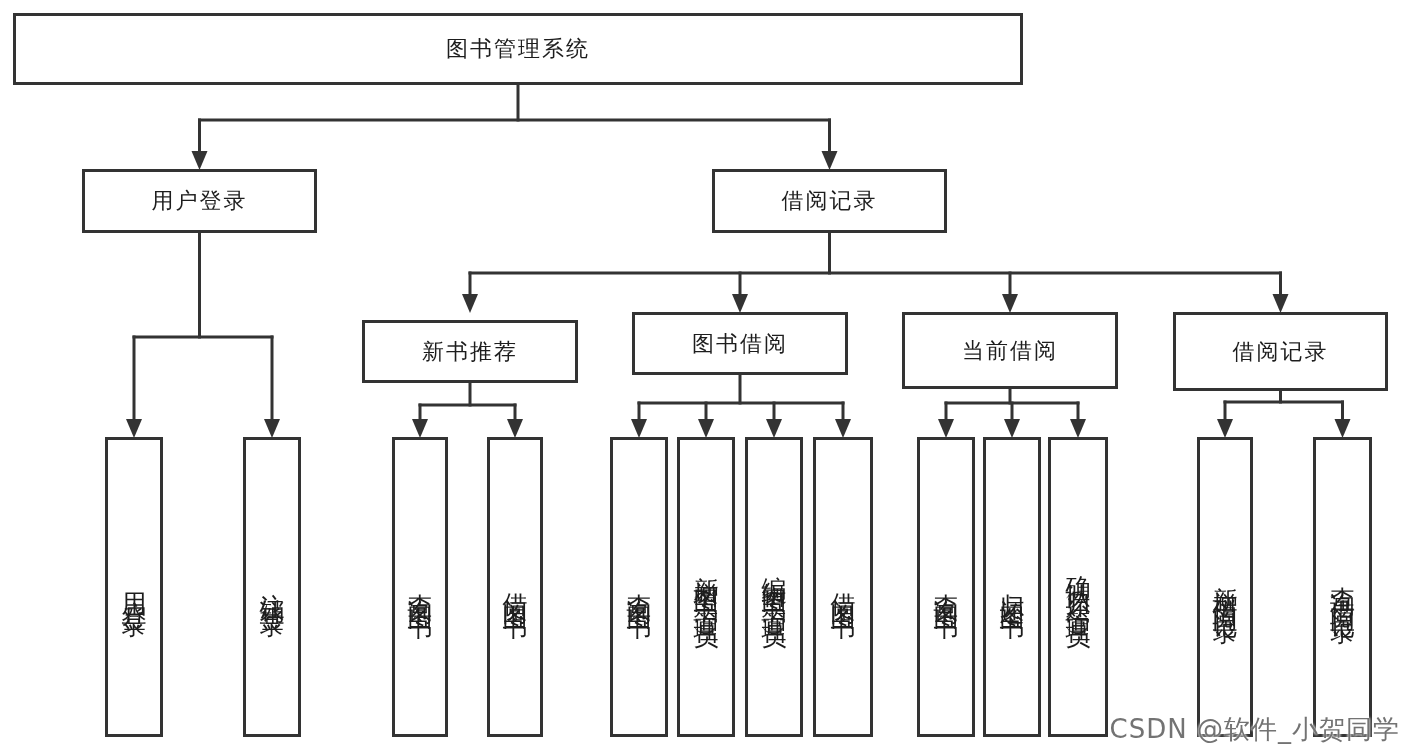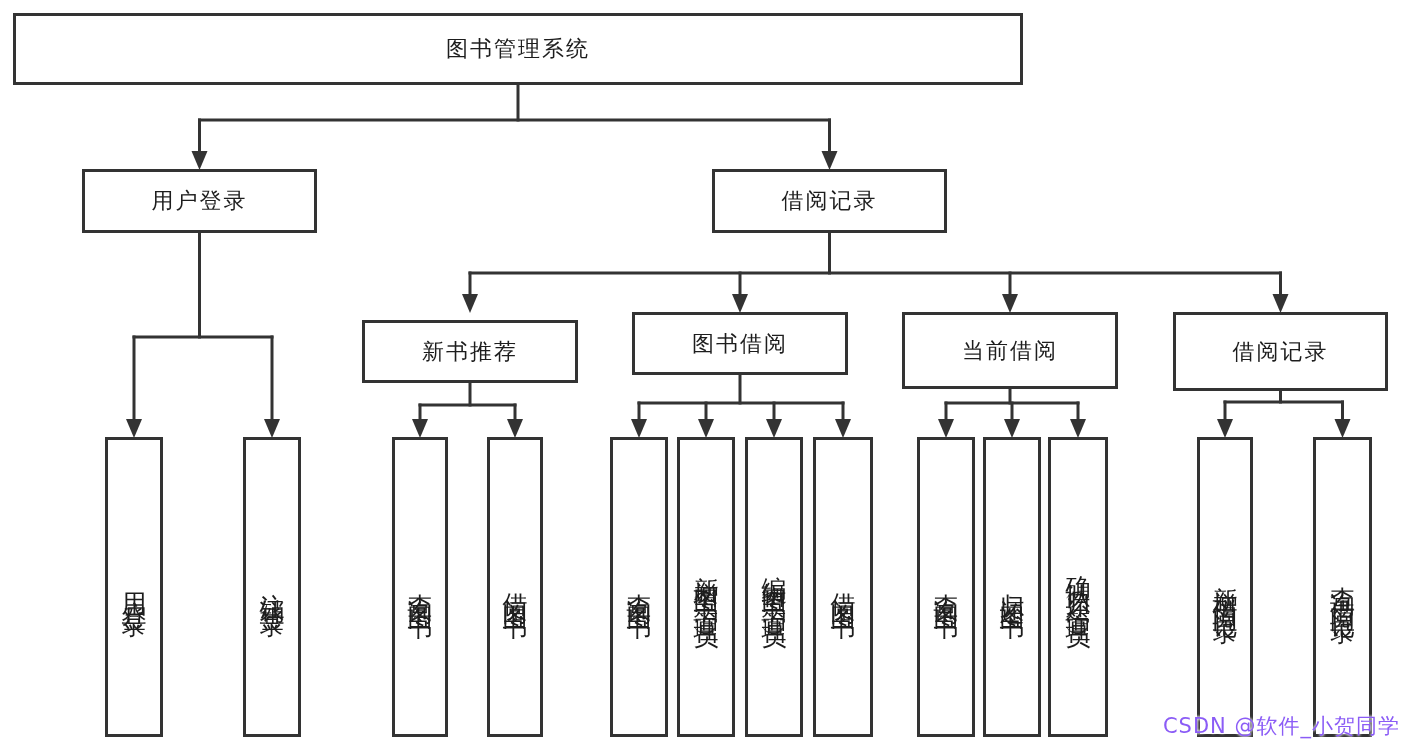--- a/index.html
+++ b/index.html
@@ -40,22 +40,22 @@
     text-orientation: mixed;
     font-size: 25px;
     letter-spacing: 7px;
     white-space: normal;
   }
 
   #watermark {
     position: absolute;
     top: 712px;
     right: 5px;
-    font-size: 21px;
-    color: #8b5cf6;
+    font-size: 26px;
+    color: #737373;
     letter-spacing: 1px;
     text-shadow: 0 0 3px #ffffff, 0 0 3px #ffffff;
     z-index: 5;
   }
 </style>
 </head>
 <body>
 
 <div id="diagram">
   <svg id="connectors" viewBox="0 0 1405 747" xmlns="http://www.w3.org/2000/svg">

